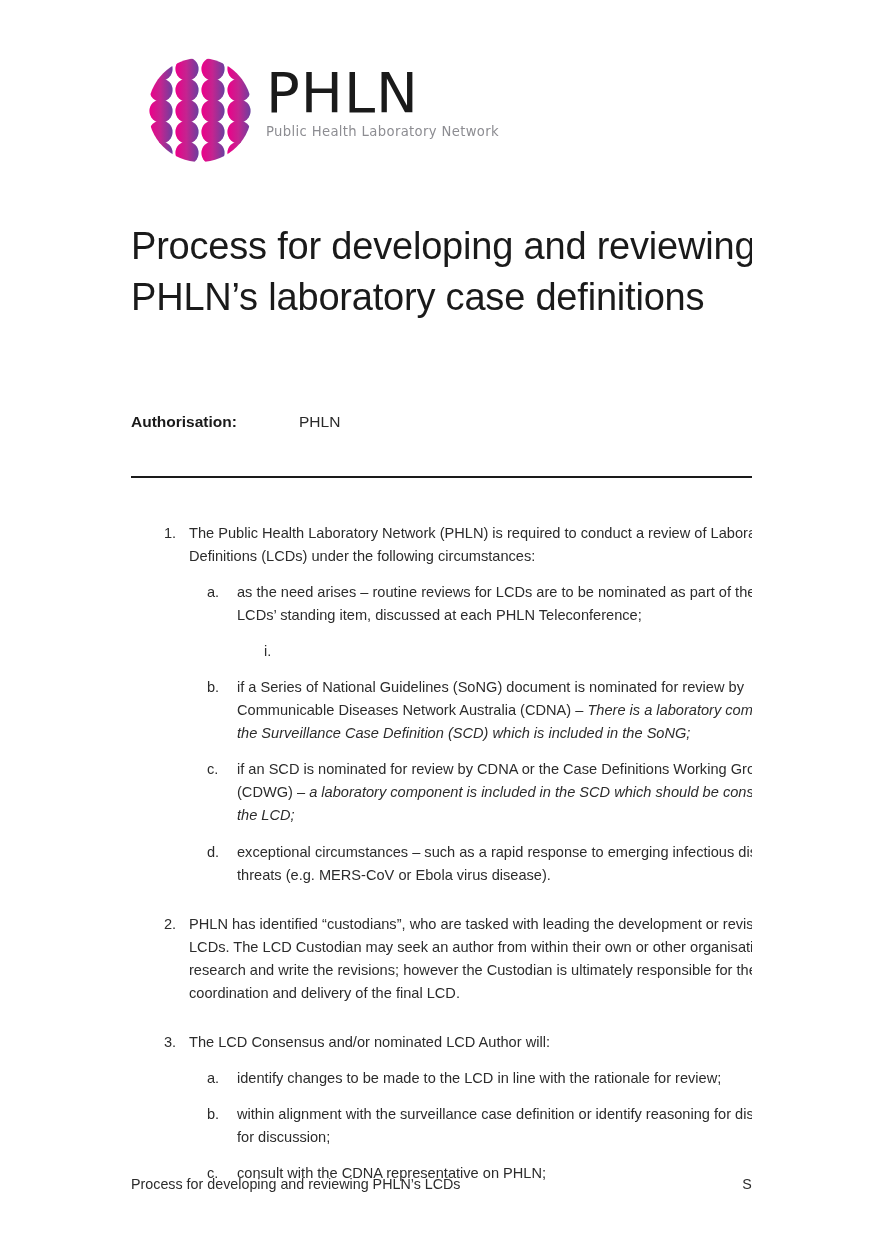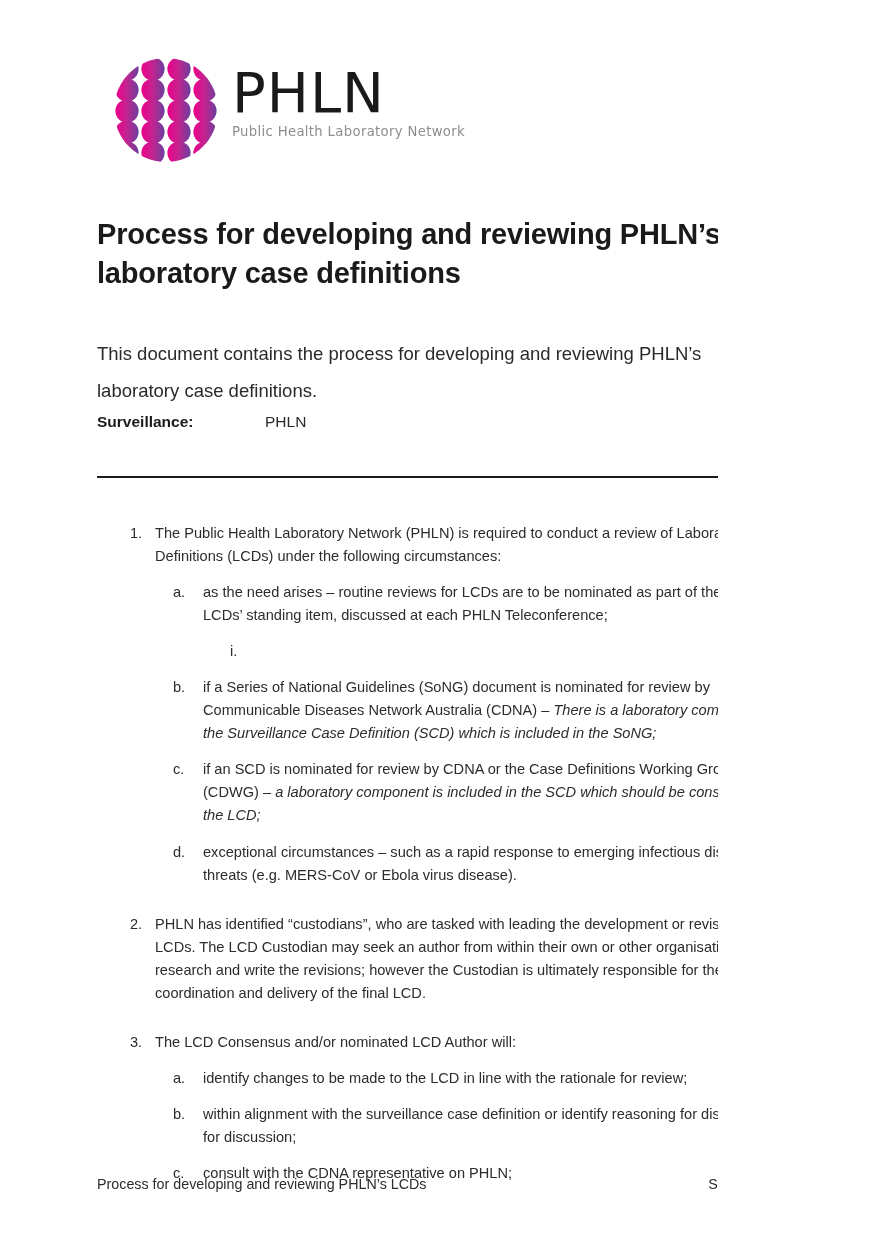--- a/index.html
+++ b/index.html
@@ -11,20 +11,21 @@
     font-family: "Liberation Sans", sans-serif;
     color: #231f20;
   }
   .page {
     position: relative;
     width: 718px;
     height: 1252px;
     background: #ffffff;
     overflow: hidden;
     box-sizing: border-box;
+    margin-left: 34px;
   }
 
   
   .logo-block {
     position: absolute;
     left: 112px;
     top: 56px;
     display: flex;
     align-items: flex-start;
   }
@@ -54,22 +55,22 @@
     font-weight: 400;
     text-align: right;
   }
 
   
   .doc-title {
     position: absolute;
     left: 97px;
     top: 196px;
     width: 700px;
-    font-size: 29px;
-    font-weight: bold;
+    font-size: 38px;
+    font-weight: normal;
     line-height: 1.32;
     letter-spacing: -0.2px;
     color: #1a1a1a;
   }
 
   
   .doc-intro {
     position: absolute;
     left: 97px;
     top: 316px;
@@ -201,25 +202,24 @@
       </g>
     </svg>
     <div class="logo-text">
       <div class="logo-wordmark">PHLN</div>
       <div class="logo-tagline">Public Health Laboratory Network</div>
     </div>
   </div>
 
   <h1 class="doc-title">Process for developing and reviewing PHLN’s laboratory case definitions</h1>
 
-  <p class="doc-intro">This document contains the process for developing and reviewing PHLN’s laboratory case definitions.</p>
 
   <div class="meta">
     <div class="meta-row">
-      <div class="meta-label">Surveillance:</div>
+      <div class="meta-label">Authorisation:</div>
       <div class="meta-value">PHLN</div>
     </div>
   </div>
   <div class="rule"></div>
 
   <div class="body-list">
 
     <div class="li lvl1">
       <span class="marker">1.</span>
       <span class="li-text">The Public Health Laboratory Network (PHLN) is required to conduct a review of Laboratory Case Definitions (LCDs) under the following circumstances:</span>

